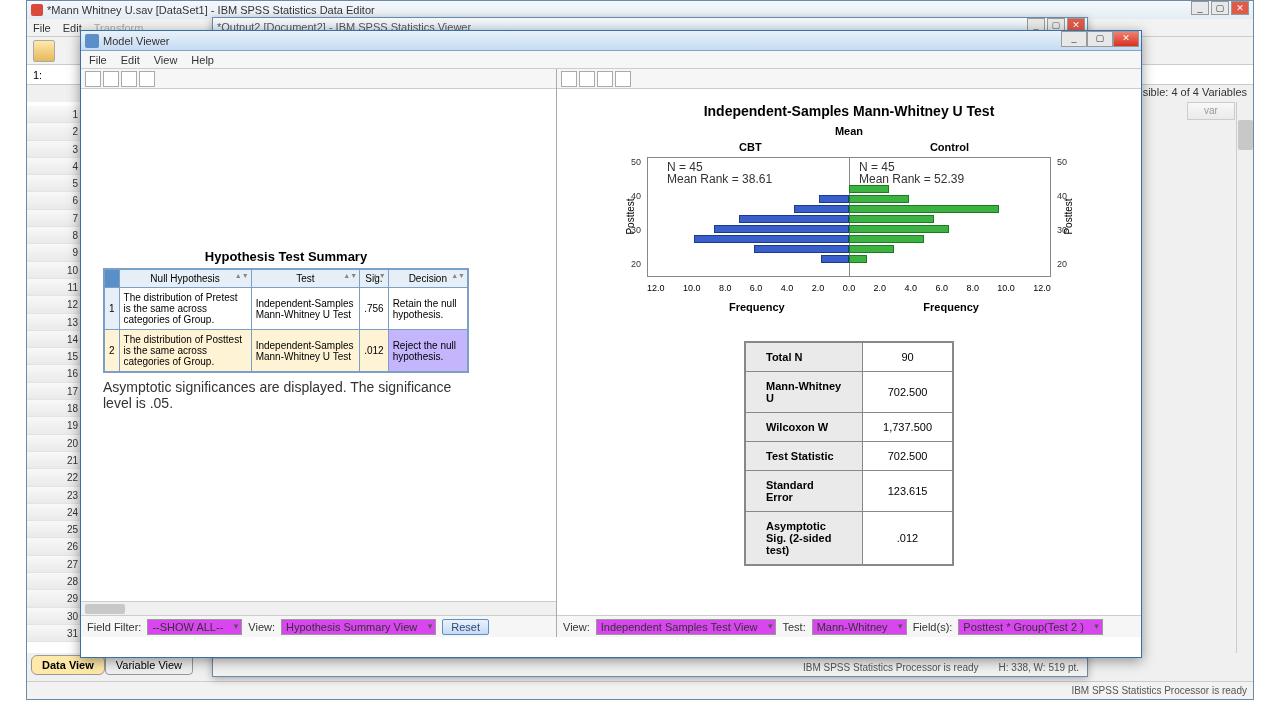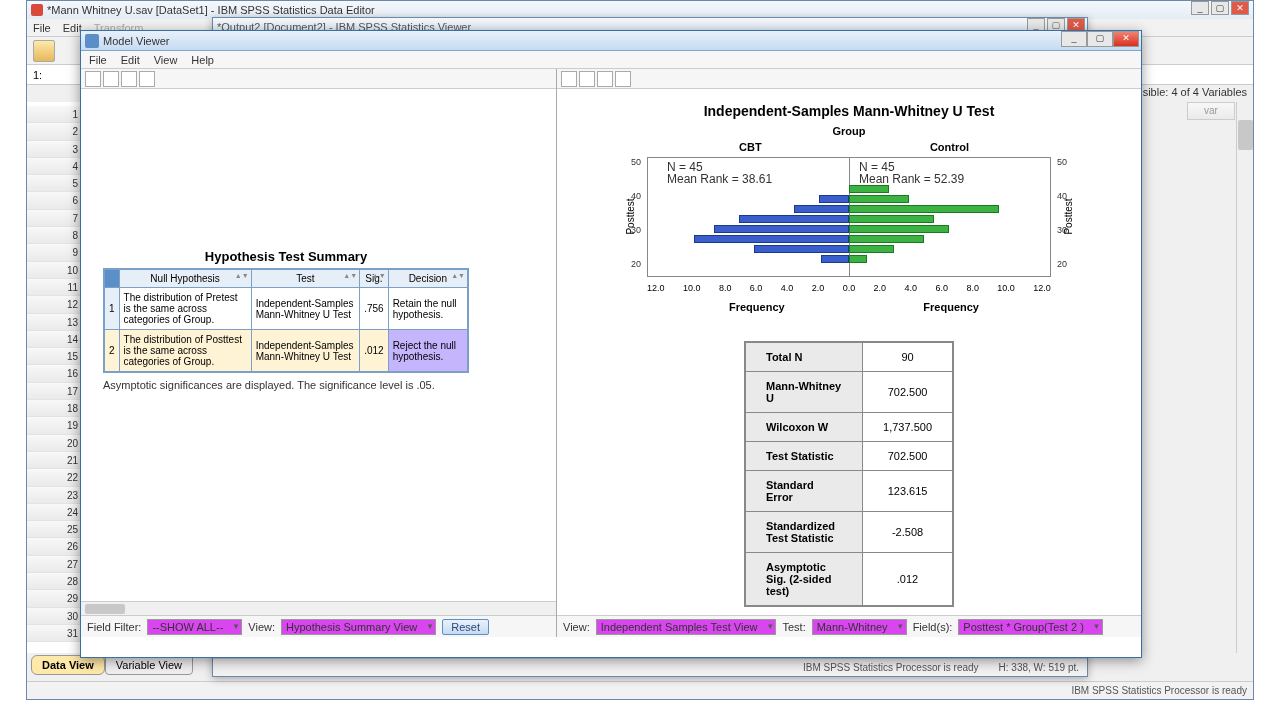--- a/index.html
+++ b/index.html
@@ -62,21 +62,21 @@
 .hts { position: absolute; top: 160px; left: 22px; width: 366px; }
 .hts-title { text-align: center; font-weight: bold; font-size: 13px; margin-bottom: 4px; }
 .hts-table { border-collapse: collapse; width: 100%; border: 2px solid #7aa0c8; font-size: 10px; }
 .hts-table th { background: #e6eef7; border: 1px solid #7aa0c8; padding: 3px 4px; font-weight: normal; position: relative; }
 .hts-table th .sort-icons { position: absolute; right: 2px; top: 2px; font-size: 7px; color: #888; }
 .hts-table td { border: 1px solid #7aa0c8; padding: 4px 4px; vertical-align: middle; }
 .hts-table tr.row2 td { background: #fff3d6; }
 .hts-table tr.row2 td.decision { background: #c4b5fd; }
 .hts-table td.num { width: 14px; background: #e6eef7; text-align: center; }
 .hts-table tr.row2 td.num { background: #fff3d6; }
-.hts-foot { font-size: 11px; color: #333; margin-top: 6px; }
+.hts-foot { font-size: 14px; color: #333; margin-top: 6px; }
 .left-hscroll { position: absolute; bottom: 0; left: 0; right: 0; height: 14px; background: #f0f0f0; border-top: 1px solid #ccc; }
 .left-hscroll .lthumb { width: 40px; height: 10px; background: #c8c8c8; margin: 2px 0 0 4px; border-radius: 2px; }
 
 
 .chart-title { text-align: center; font-weight: bold; font-size: 14px; margin-top: 14px; }
 .chart-sub { text-align: center; font-weight: bold; font-size: 11px; margin-top: 6px; }
 .chart-area { position: relative; width: 440px; height: 180px; margin: 4px auto 0; }
 .grp-label { position: absolute; top: 0; font-weight: bold; font-size: 11px; }
 .grp-label.cbt { left: 110px; }
 .grp-label.ctrl { right: 100px; }
@@ -290,21 +290,21 @@
 
     <div class="right-pane">
       <div class="pane-toolbar">
         <div class="mini-icon"></div>
         <div class="mini-icon"></div>
         <div class="mini-icon"></div>
         <div class="mini-icon"></div>
       </div>
       <div class="pane-content">
         <div class="chart-title">Independent-Samples Mann-Whitney U Test</div>
-        <div class="chart-sub">Group</div>
+        <div class="chart-sub">Mean</div>
         <div class="chart-area">
           <div class="grp-label cbt">CBT</div>
           <div class="grp-label ctrl">Control</div>
           <div class="yrotate l">Posttest</div>
           <div class="yrotate r">Posttest</div>
           <div class="chart-box">
             <div class="mid"></div>
           </div>
           <div class="stat-text left">
             <span>N = 45</span><br>
@@ -375,24 +375,20 @@
               </tr>
           <tr>
                 <td class="lbl">Test Statistic</td>
                 <td class="val">702.500</td>
               </tr>
           <tr>
                 <td class="lbl">Standard Error</td>
                 <td class="val">123.615</td>
               </tr>
           <tr>
-                <td class="lbl">Standardized Test Statistic</td>
-                <td class="val">-2.508</td>
-              </tr>
-          <tr>
                 <td class="lbl">Asymptotic Sig. (2-sided test)</td>
                 <td class="val">.012</td>
               </tr>
         </tbody>
           </table>
       </div>
       <div class="pane-footer">
         <label>View:</label>
         <div class="combo">Independent Samples Test View</div>
         <label>Test:</label>

